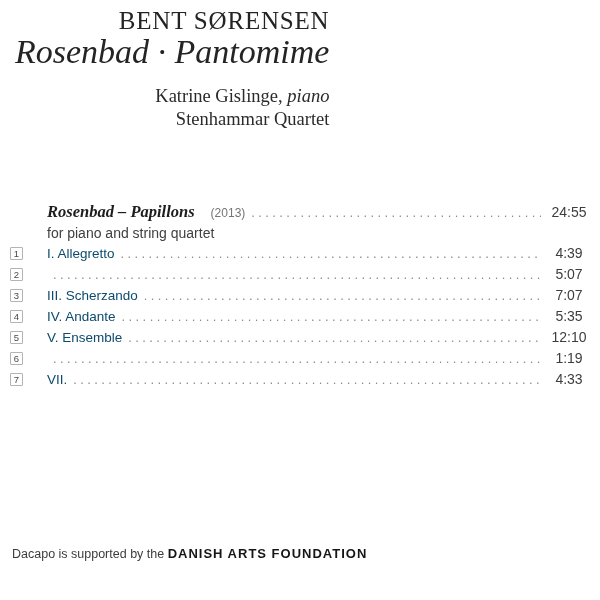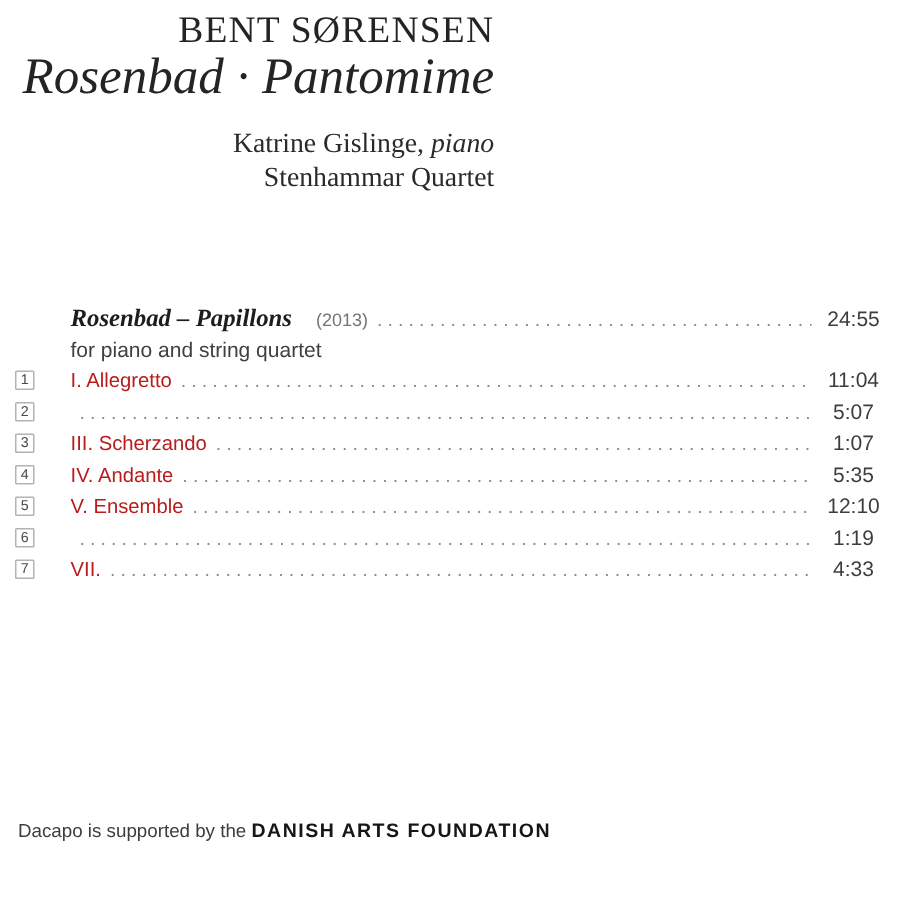--- a/index.html
+++ b/index.html
@@ -93,21 +93,21 @@
     border: 1px solid #b3b3b3;
     border-radius: 1px;
     font-size: 9.5px;
     line-height: 11px;
     text-align: center;
     color: #4a4a4a;
     background: #ffffff;
   }
   .track-title {
     font-size: 13.5px;
-    color: #b91c1c;
+    color: #0c4a6e;
     white-space: nowrap;
   }
   .leader {
     flex: 1;
     overflow: hidden;
     white-space: nowrap;
     margin: 0 7px 0 6px;
     font-size: 13px;
     letter-spacing: 3.4px;
     color: #8c8c8c;
@@ -159,32 +159,32 @@
     <span class="time">24:55</span>
   </div>
   <div class="row sub-row">
     <span class="work-subtitle">for piano and string quartet</span>
   </div>
 
   <div class="row track-row">
     <span class="numbox">1</span>
     <span class="track-title">I. Allegretto</span>
     <span class="leader"></span>
-    <span class="time">11:04</span>
+    <span class="time">4:39</span>
   </div>
   <div class="row track-row">
     <span class="numbox">2</span>
     <span class="leader"></span>
     <span class="time">5:07</span>
   </div>
   <div class="row track-row">
     <span class="numbox">3</span>
     <span class="track-title">III. Scherzando</span>
     <span class="leader"></span>
-    <span class="time">1:07</span>
+    <span class="time">7:07</span>
   </div>
   <div class="row track-row">
     <span class="numbox">4</span>
     <span class="track-title">IV. Andante</span>
     <span class="leader"></span>
     <span class="time">5:35</span>
   </div>
   <div class="row track-row">
     <span class="numbox">5</span>
     <span class="track-title">V. Ensemble</span>

